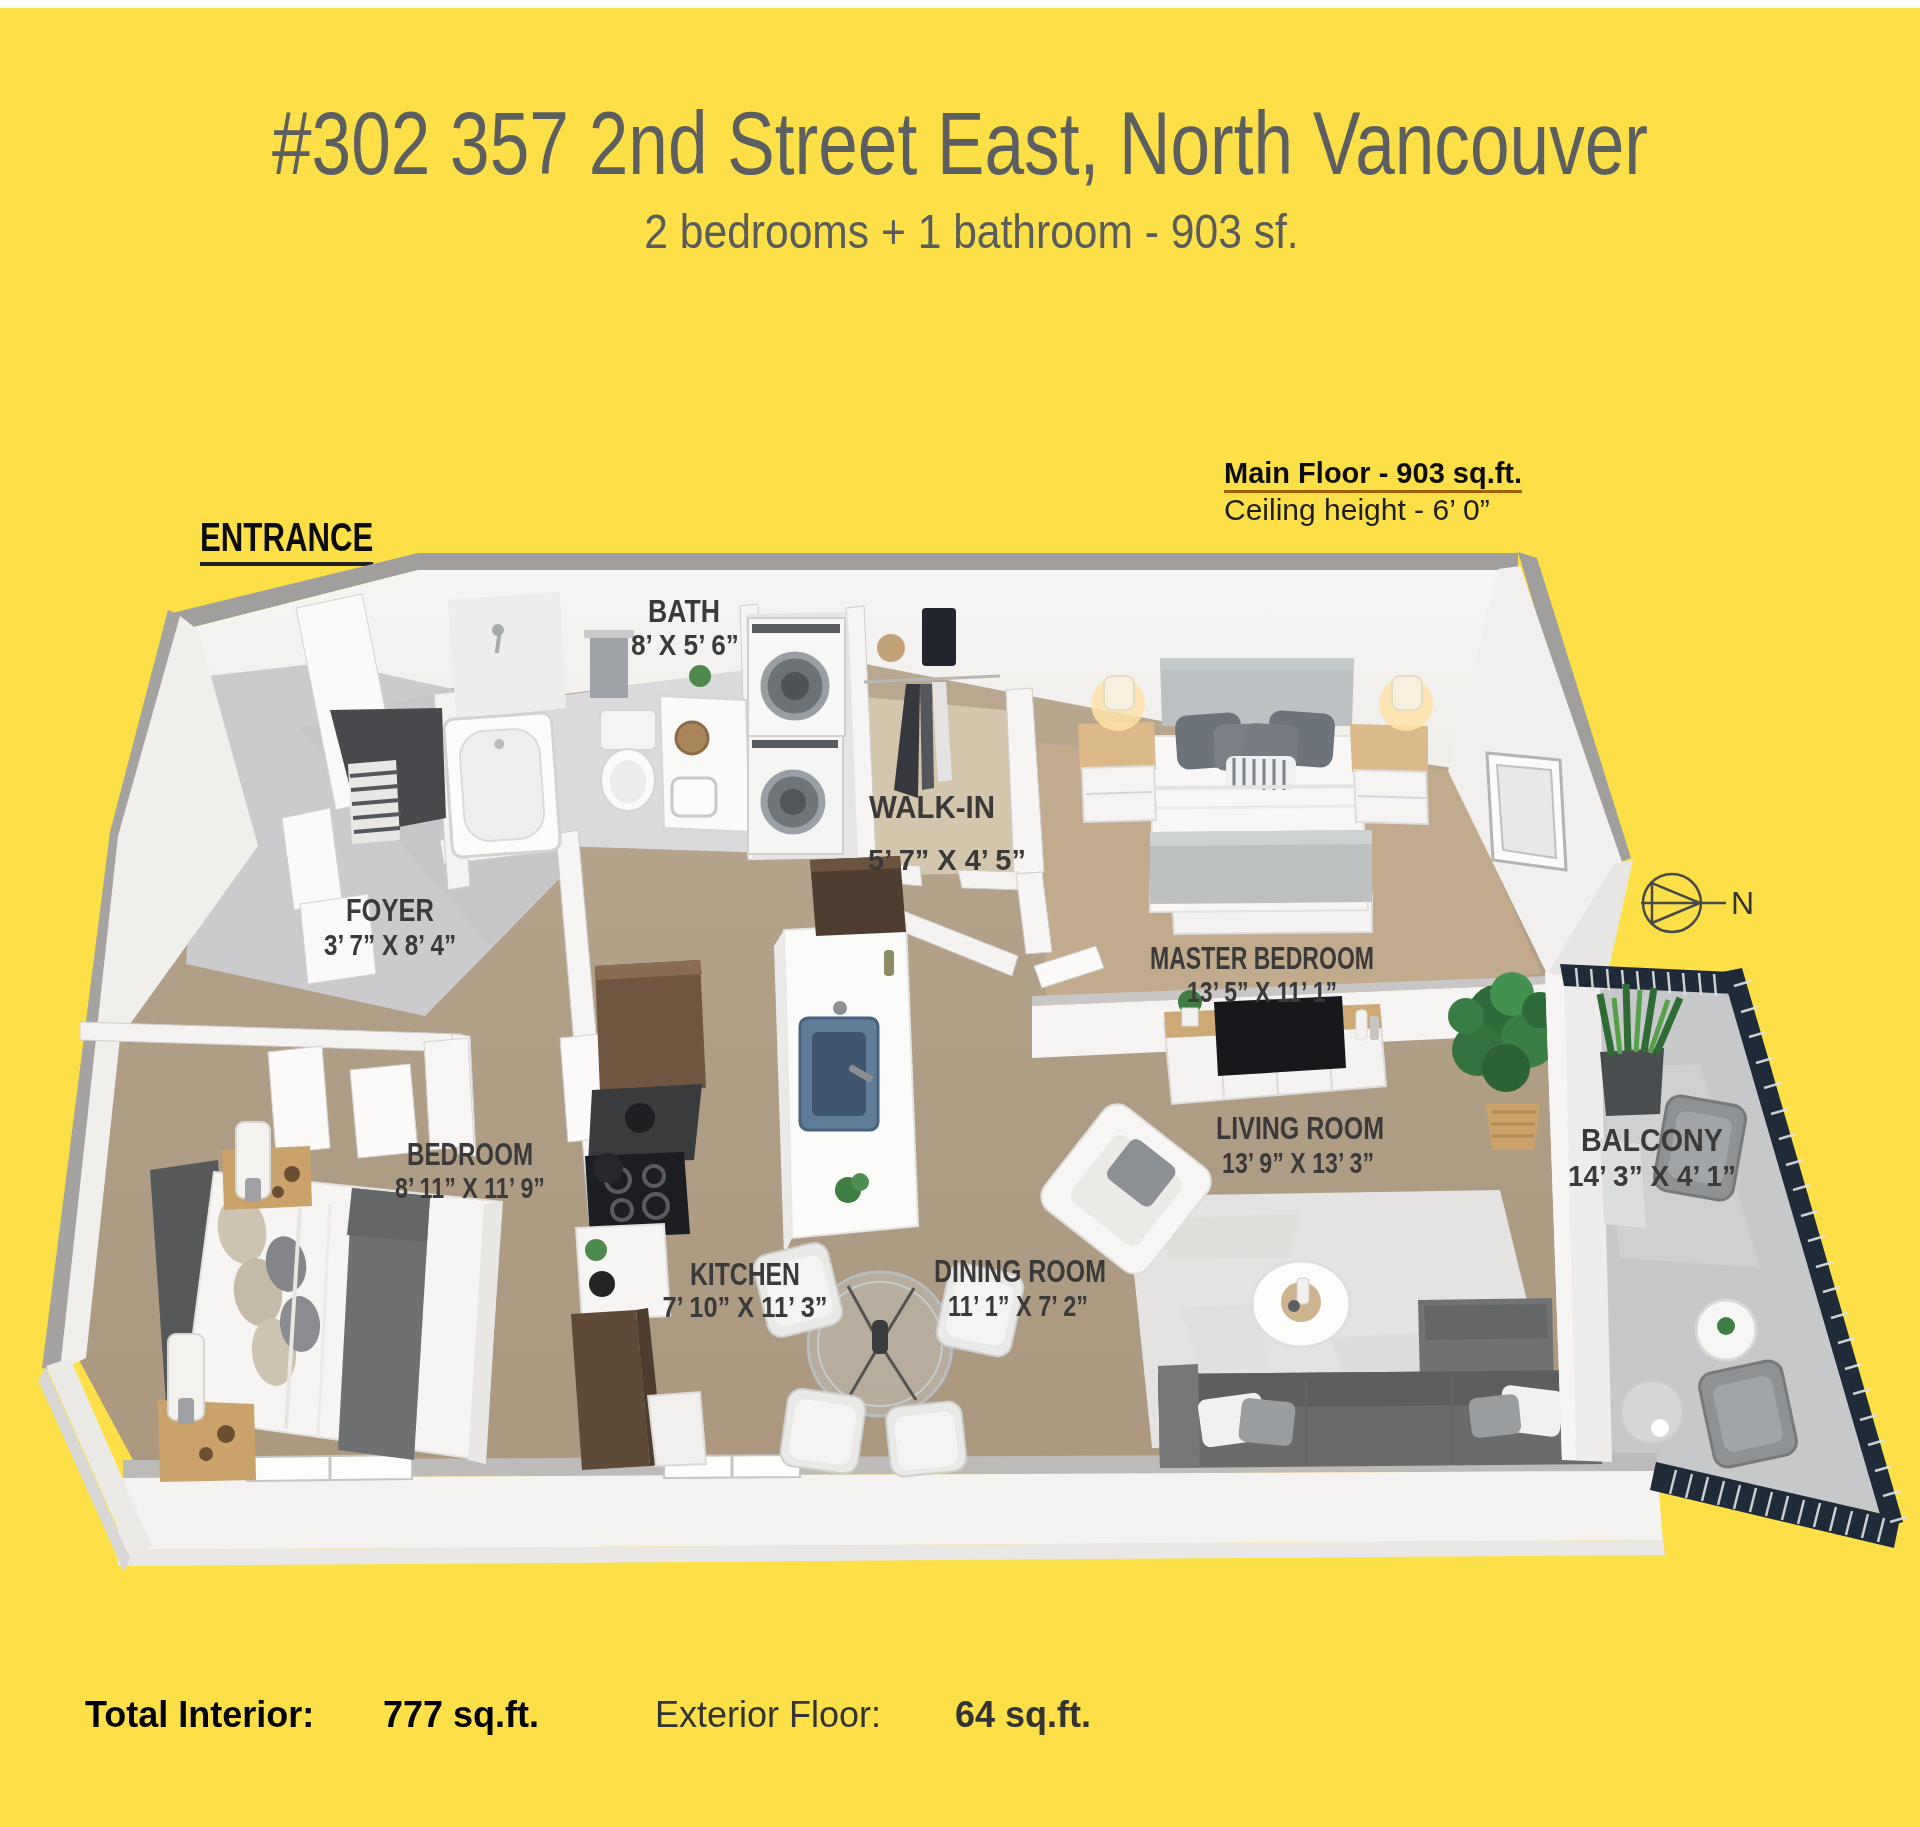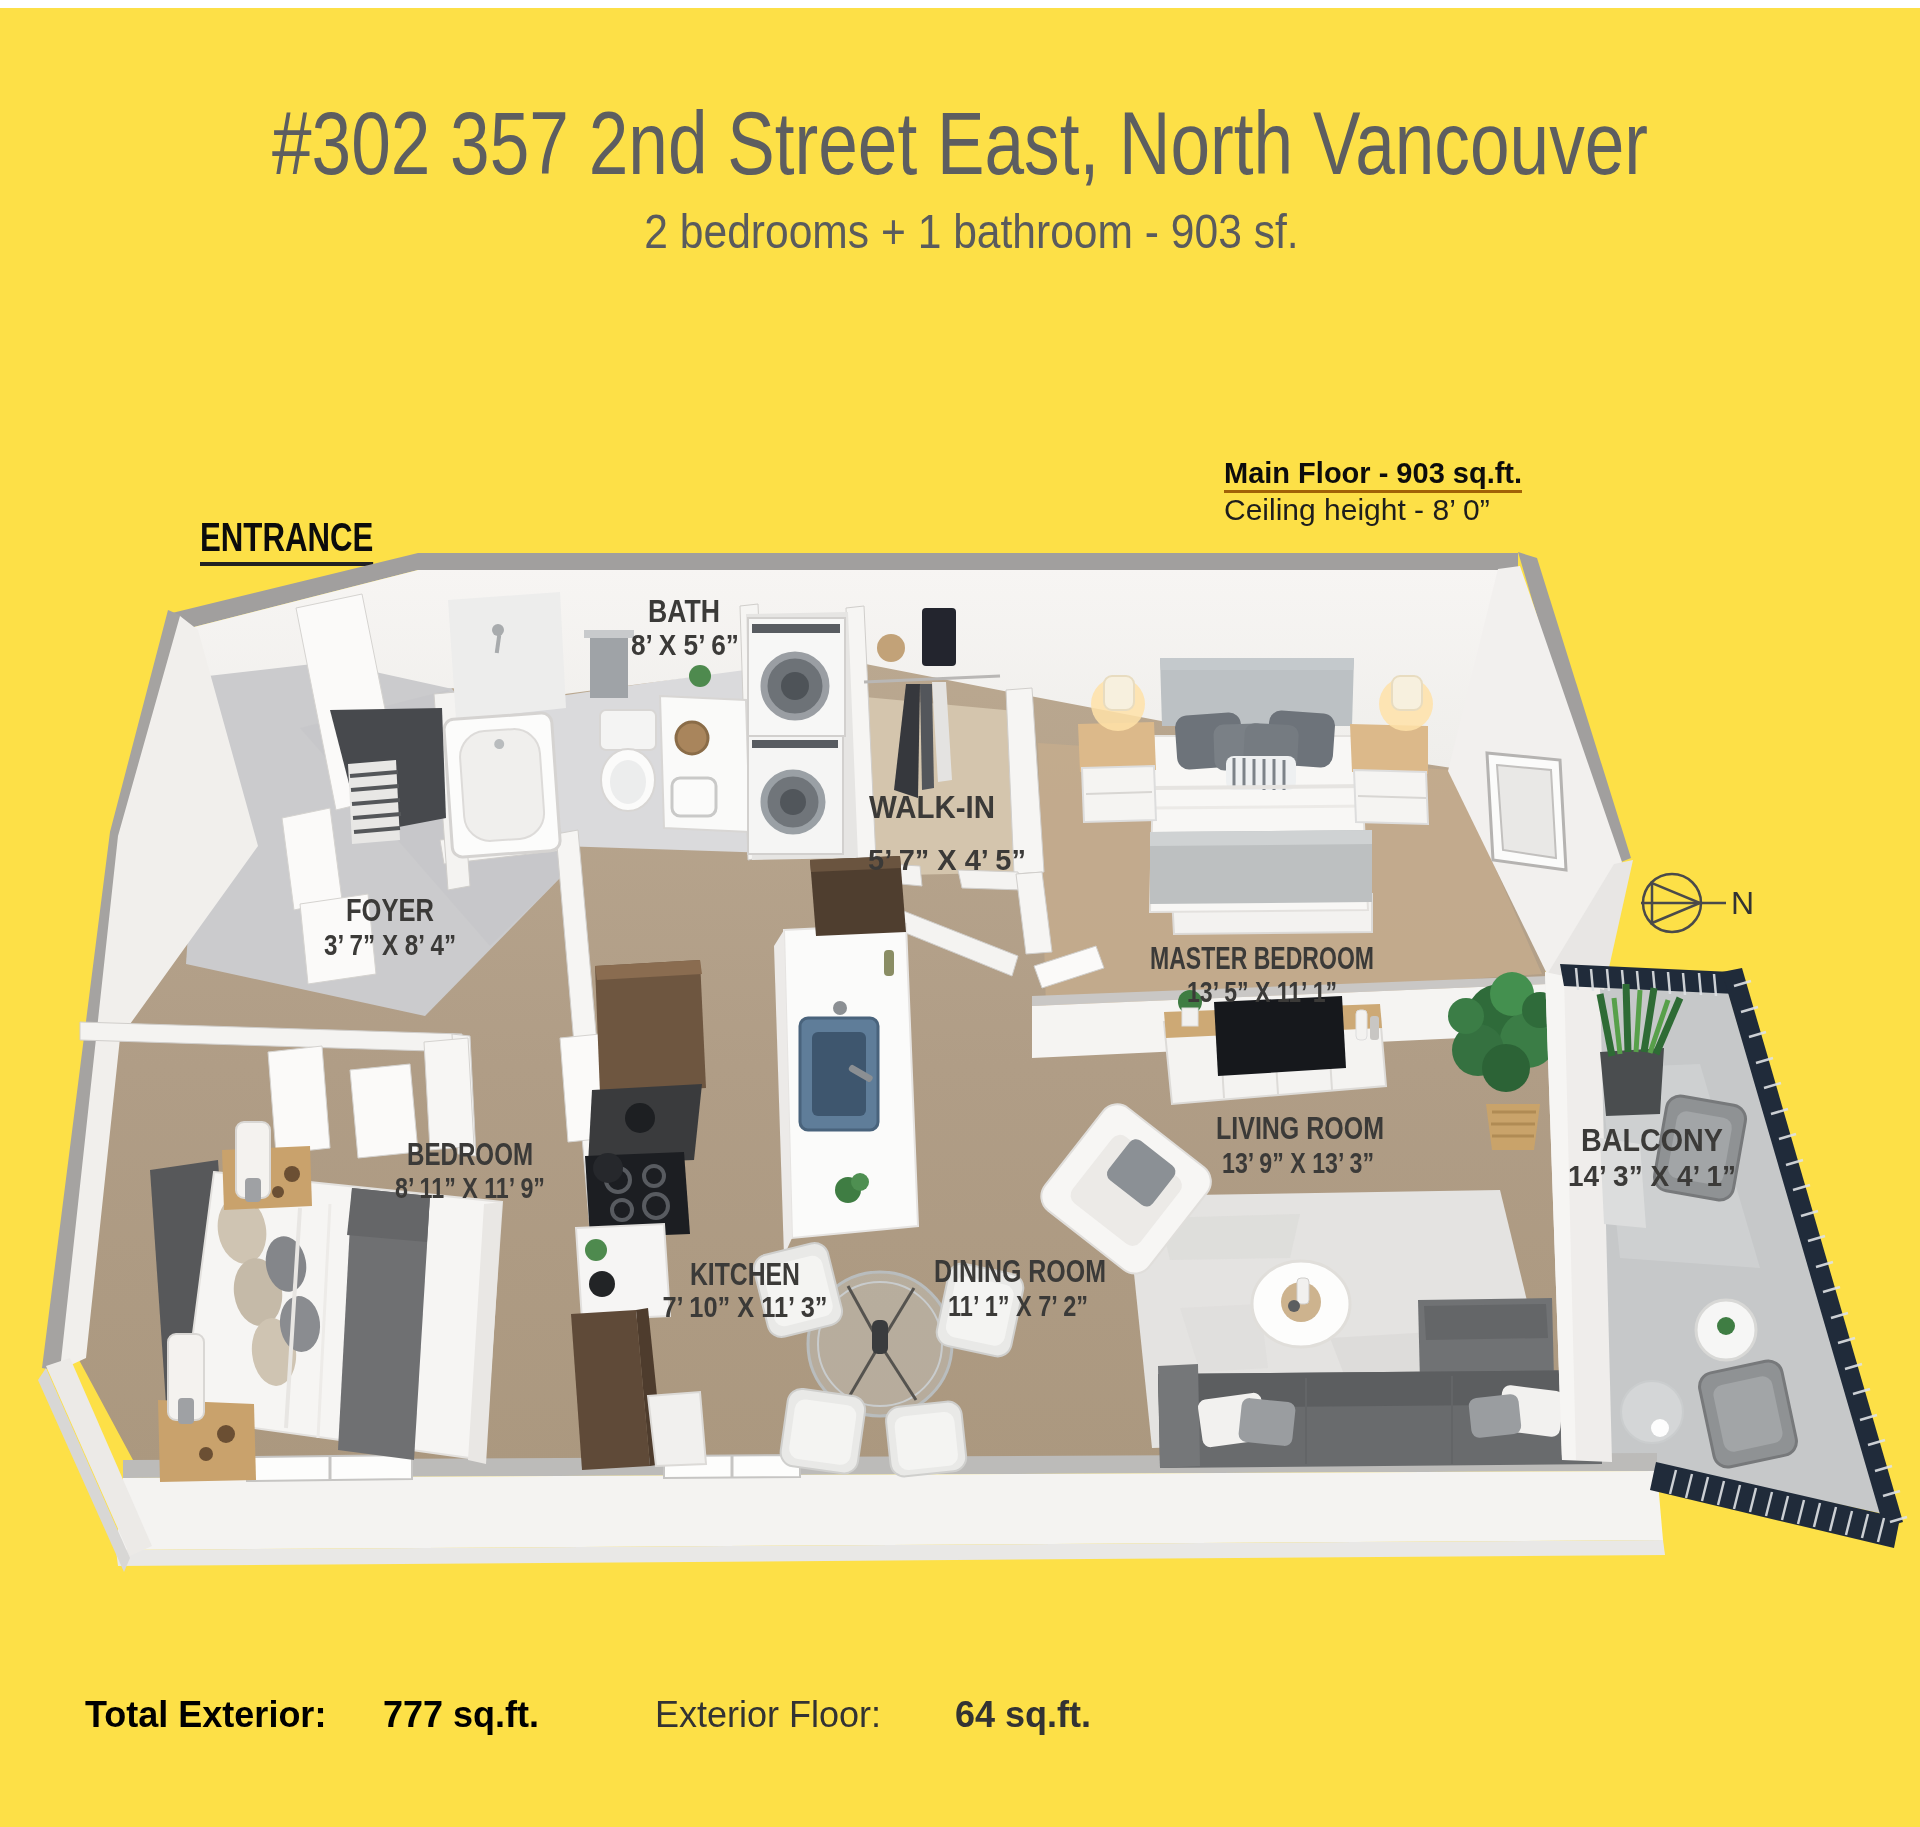--- a/index.html
+++ b/index.html
@@ -23,25 +23,25 @@
 </head>
 <body>
 <div class="page">
 
   <div class="title">#302 357 2nd Street East, North Vancouver</div>
 
   <div class="subtitle">2 bedrooms + 1 bathroom - 903 sf.</div>
 
   <div class="mainfloor">Main Floor - 903 sq.ft.</div>
 
-  <div class="ceiling">Ceiling height - 8’ 0”</div>
+  <div class="ceiling">Ceiling height - 6’ 0”</div>
 
   <div class="entrance">ENTRANCE</div>
 
-  <div class="f1">Total Exterior:</div>
+  <div class="f1">Total Interior:</div>
 
   <div class="f2">777 sq.ft.</div>
 
   <div class="f3">Exterior Floor:</div>
 
   <div class="f4">64 sq.ft.</div>
 
   <svg width="1920" height="1827" viewBox="0 0 1920 1827" style="position:absolute;left:0;top:0;">
     <defs>
       <linearGradient id="wood" x1="0" y1="0" x2="0" y2="1">

